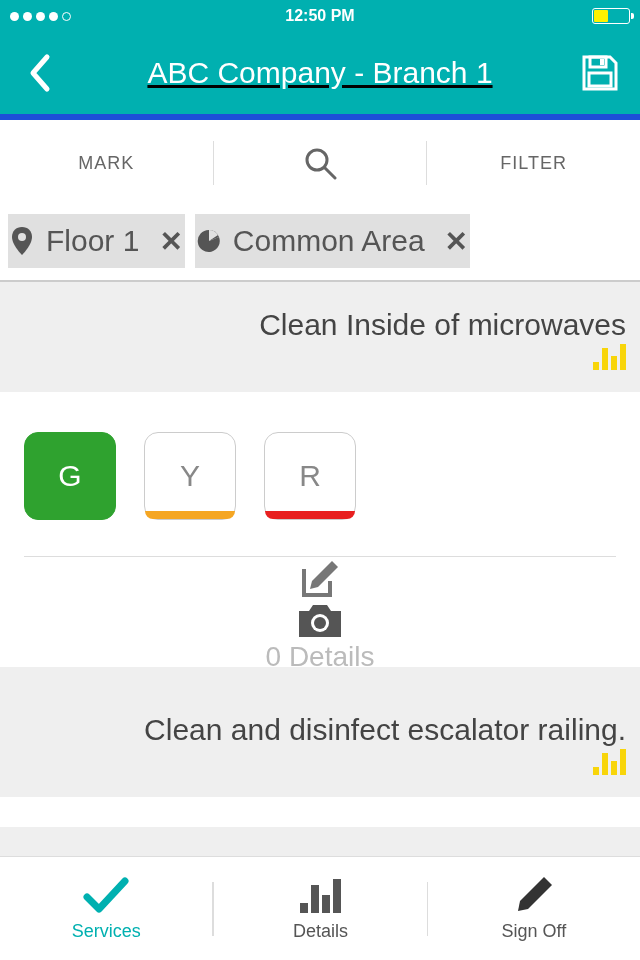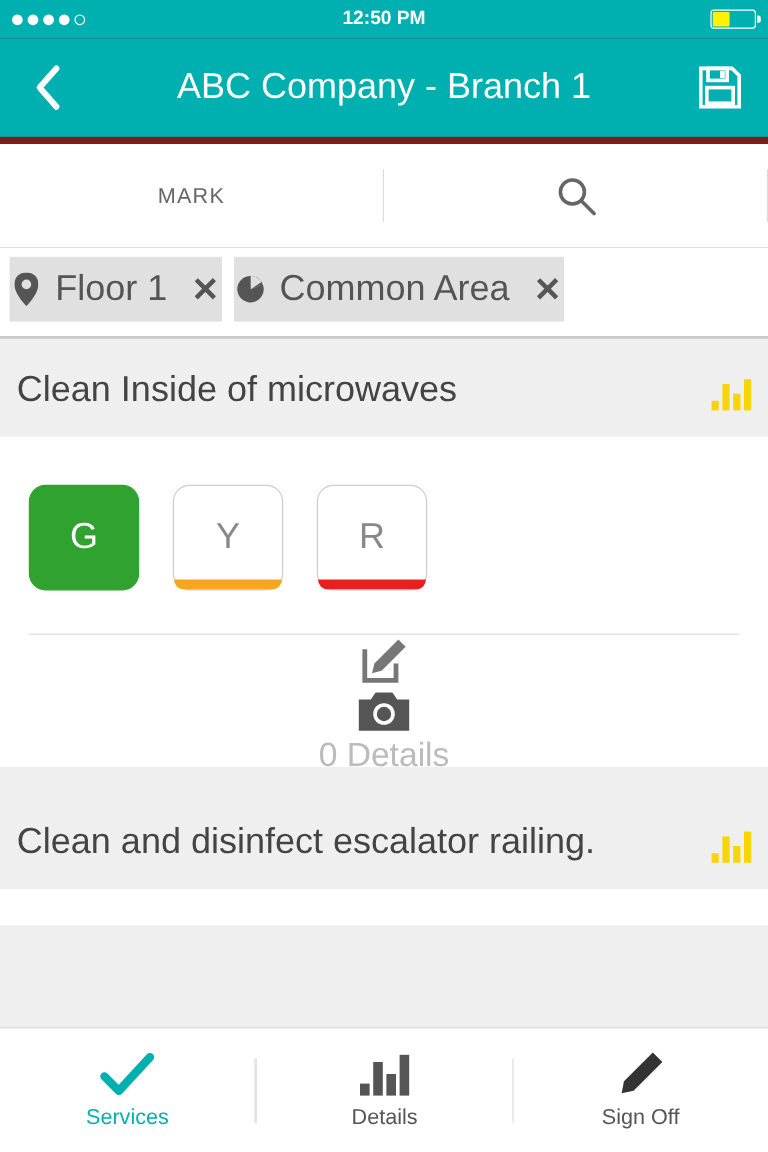--- a/index.html
+++ b/index.html
@@ -1,47 +1,47 @@
 <!DOCTYPE html>
 <html><head>
 <meta charset="utf-8">
 <style>
   * { box-sizing: border-box; margin: 0; padding: 0; }
   html, body { width: 640px; height: 960px; font-family: -apple-system, Helvetica, Arial, sans-serif; overflow: hidden; background: #f0f0f0; }
-  .screen { width: 640px; height: 960px; display: flex; flex-direction: column; background: #7f1d1d; }
+  .screen { width: 640px; height: 960px; display: flex; flex-direction: column; background: #1d4ed8; }
 
   
   .status-bar { height: 32px; background: #00b0b0; color: #fff; display: flex; align-items: center; justify-content: space-between; padding: 0 10px; font-size: 16px; font-weight: 600; }
   .status-dots { display: flex; gap: 4px; }
   .status-dots span { width: 9px; height: 9px; border-radius: 50%; background: #fff; display: inline-block; }
   .status-dots span:last-child { background: transparent; border: 1.5px solid #fff; }
   .status-time { position: absolute; left: 50%; transform: translateX(-50%); }
   .battery { width: 38px; height: 16px; border: 1.5px solid #fff; border-radius: 3px; position: relative; }
   .battery::after { content: ''; position: absolute; right: -5px; top: 4px; width: 3px; height: 6px; background: #fff; border-radius: 0 2px 2px 0; }
   .battery-fill { position: absolute; left: 1px; top: 1px; bottom: 1px; width: 40%; background: #fff200; border-radius: 1px; }
 
   
-  .header { height: 82px; background: #00b0b0; display: flex; align-items: center; justify-content: space-between; padding: 0 18px; }
+  .header { height: 82px; background: #00b0b0; display: flex; align-items: center; justify-content: space-between; padding: 0 18px; text-decoration: underline; }
   .header-title { color: #fff; font-size: 30px; font-weight: 400; flex: 1; text-align: center; }
   .back-btn, .save-btn { width: 44px; height: 44px; display: flex; align-items: center; justify-content: center; color: #fff; }
 
   
   .toolbar { height: 86px; background: #fff; display: flex; align-items: center; margin-top: 6px; }
   .toolbar-item { flex: 1; display: flex; align-items: center; justify-content: center; height: 50px; font-size: 18px; color: #666; letter-spacing: 1px; }
   .toolbar-sep { width: 1px; height: 44px; background: #ddd; }
 
   
   .chips { background: #fff; padding: 8px 8px 12px 8px; display: flex; gap: 10px; border-bottom: 2px solid #ccc; }
   .chip { background: #e0e0e0; display: flex; align-items: center; padding: 10px 2px; gap: 12px; font-size: 30px; color: #555; }
   .chip-icon { width: 24px; height: 24px; display:flex; align-items:center; justify-content:center; color:#555; }
   .chip-close { font-size: 28px; color: #555; font-weight: bold; margin-left: 8px; }
 
   
   .content { flex: 1; background: #efefef; overflow: hidden; display: flex; flex-direction: column; }
-  .task-header { padding: 26px 14px 14px 14px; display: flex; justify-content: space-between; align-items: flex-end; }
+  .task-header { padding: 26px 14px 14px 14px; display: flex; justify-content: space-between; align-items: flex-end; flex-direction: column; }
   .task-title { font-size: 30px; color: #444; }
   .bars-icon { display: flex; gap: 3px; align-items: flex-end; height: 28px; }
   .bars-icon span { width: 6px; background: #f8d50a; }
   .bars-icon span:nth-child(1){height:8px}
   .bars-icon span:nth-child(2){height:22px}
   .bars-icon span:nth-child(3){height:14px}
   .bars-icon span:nth-child(4){height:26px}
 
   
   .card { background: #fff; margin: 8px 0 0 0; padding: 40px 24px 0 24px; }
@@ -110,20 +110,21 @@
   <div class="toolbar">
     <div class="toolbar-item">MARK</div>
     <div class="toolbar-sep"></div>
     <div class="toolbar-item">
       <svg width="34" height="34" viewBox="0 0 34 34">
           <circle cx="14" cy="14" r="10" stroke="#666" stroke-width="3" fill="none"></circle>
           <line x1="22" y1="22" x2="32" y2="32" stroke="#666" stroke-width="3" stroke-linecap="round"></line>
         </svg>
     </div>
     <div class="toolbar-sep"></div>
+    <div class="toolbar-item">FILTER</div>
   </div>
 
   <div class="chips">
     <div class="chip">
       <span class="chip-icon">
         <svg width="20" height="28" viewBox="0 0 20 28">
             <path d="M10 0 C4 0 0 4 0 10 C0 18 10 28 10 28 C10 28 20 18 20 10 C20 4 16 0 10 0 Z" fill="#555"></path>
             <circle cx="10" cy="10" r="4" fill="#e0e0e0"></circle>
           </svg>
       </span>

